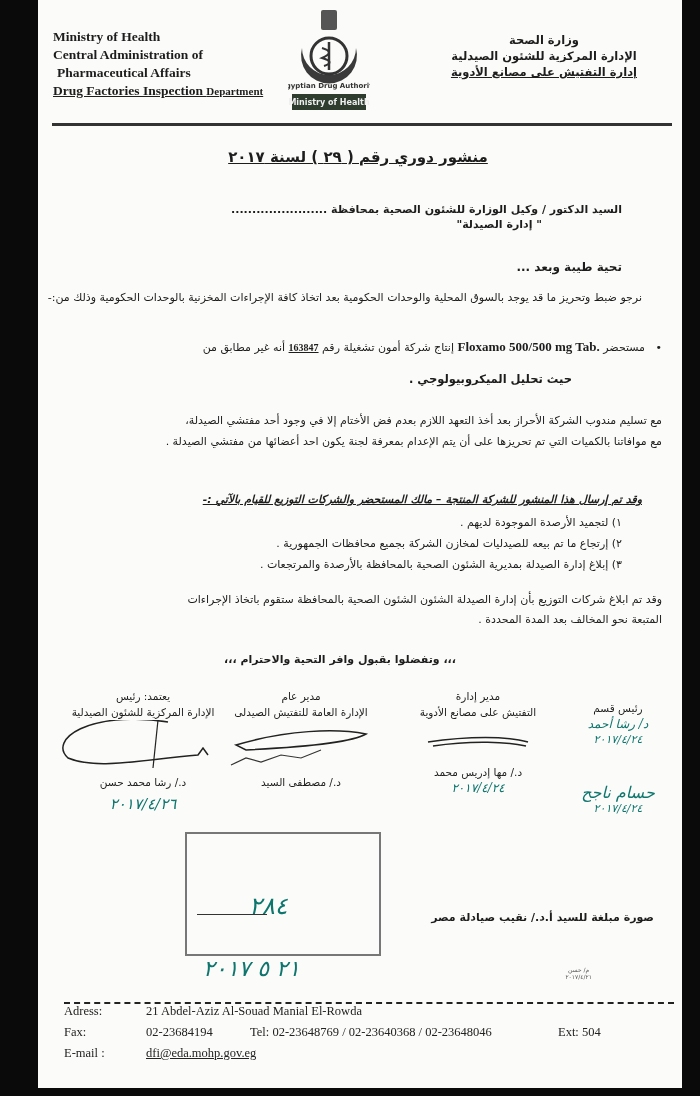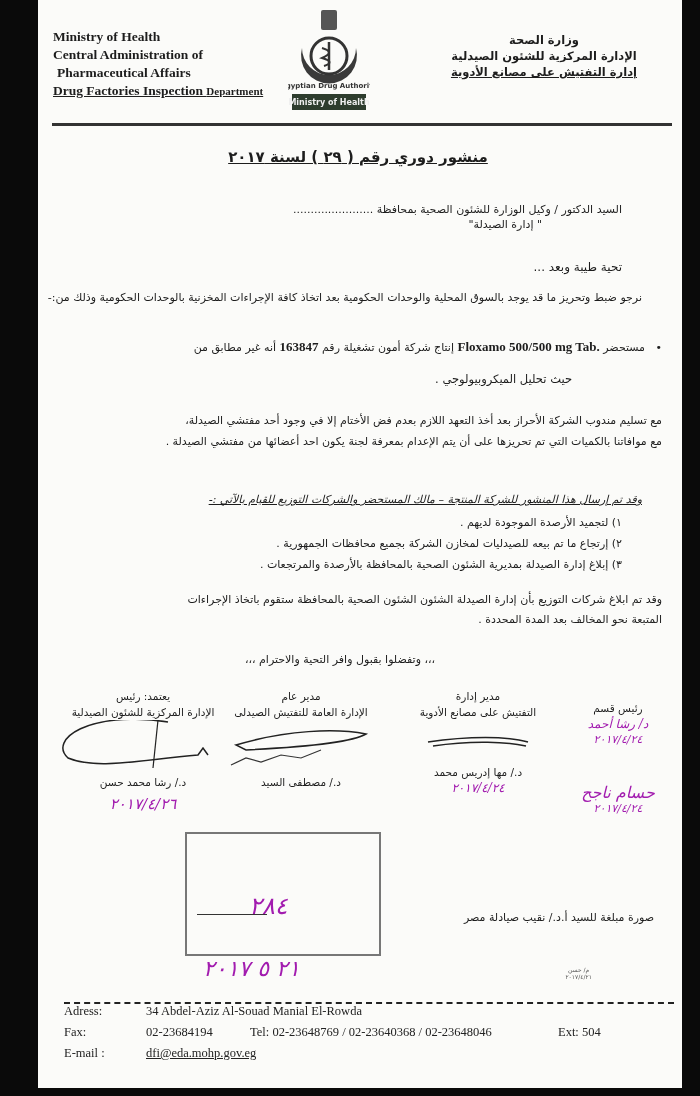--- a/index.html
+++ b/index.html
@@ -12,23 +12,23 @@
   .ar { font-family:"DejaVu Sans", sans-serif; color:#1d1d1d; direction:rtl; }
   .abs { position:absolute; }
   .hdr-en { left:15px; top:28px; font-size:13.5px; font-weight:bold; line-height:18px; }
   .hdr-en .u { text-decoration:underline; }
   .hdr-en .small { font-size:11px; }
   .hdr-ar { right:45px; top:32px; font-size:11.5px; font-weight:bold; line-height:16px; text-align:center; }
   .hdr-ar .u { text-decoration:underline; }
   .logo { left:250px; top:8px; width:82px; height:108px; }
   .rule { left:14px; top:123px; width:620px; height:3px; background:#333; }
   .title { left:170px; top:148px; width:300px; text-align:center; font-size:15px; font-weight:bold; text-decoration:underline; letter-spacing:1px; }
-  .para { font-size:11px; line-height:19px; font-weight:normal; }
+  .para { font-size:11px; line-height:19px; font-weight:bold; }
   .sig-block { text-align:center; font-size:10.5px; font-weight:normal; line-height:16px; }
-  .hand { font-family:"DejaVu Serif", serif; color:#a21caf; font-style:italic; }
+  .hand { font-family:"DejaVu Serif", serif; color:#0f766e; font-style:italic; }
   .footer-line { left:26px; top:1002px; width:610px; border-top:2px dashed #222; }
   .footer { font-family:"Liberation Serif", serif; font-size:12.5px; color:#222; }
   .stamp { left:147px; top:832px; width:192px; height:120px; border:2px solid #777; }
 </style>
 </head>
 <body>
 
 <div class="left-bar"></div>
 <div class="right-bar"></div>
 <div class="bottom-bar"></div>
@@ -72,21 +72,21 @@
 
   <div class="abs ar para" style="right:60px; top:258px; font-size:12px;">تحية طيبة وبعد ...</div>
 
   <div class="abs ar para" style="right:40px; top:288px; width:600px; text-align:justify; font-weight:normal; line-height:20px;">نرجو ضبط وتحريز ما قد يوجد بالسوق المحلية والوحدات الحكومية بعد اتخاذ كافة الإجراءات المخزنية بالوحدات الحكومية وذلك من:-</div>
 
   <div class="abs ar para" style="right:20px; top:337px; width:615px; text-align:right; font-weight:normal;">
     <span>•&nbsp;&nbsp;</span>
     <span>مستحضر</span>
     <span class="en" style="font-weight:bold; font-size:13px; direction:ltr; unicode-bidi:embed;">Floxamo 500/500 mg Tab.</span>
     <span>إنتاج شركة أمون تشغيلة رقم</span>
-    <span class="en" style="font-weight:bold; font-size:13px;">163847</span>
+    <span class="en" style="font-weight:bold; font-size:10px;text-decoration:underline;">163847</span>
     <span>أنه غير مطابق من</span>
   </div>
   <div class="abs ar para" style="right:110px; top:370px; font-size:11.5px;">حيث تحليل الميكروبيولوجي .</div>
 
   <div class="abs ar para" style="right:20px; top:410px; width:615px; font-weight:normal; line-height:21px;">
     <div>مع تسليم مندوب الشركة الأحراز بعد أخذ التعهد اللازم بعدم فض الأختام إلا في وجود أحد مفتشي الصيدلة،</div>
     <div>مع موافاتنا بالكميات التي تم تحريزها على أن يتم الإعدام بمعرفة لجنة يكون احد أعضائها من مفتشي الصيدلة .</div>
   </div>
 
   <div class="abs ar para" style="right:40px; top:490px; width:600px; font-style:italic; text-decoration:underline;">وقد تم إرسال هذا المنشور للشركة المنتجة – مالك المستحضر والشركات التوزيع للقيام بالآتي :-</div>
@@ -152,21 +152,21 @@
   <div class="abs ar para" style="right:28px; top:908px;">صورة مبلغة للسيد أ.د./ نقيب صيادلة مصر</div>
 
   <div class="abs ar" style="right:90px; top:966px; font-size:6px; text-align:center; color:#555;">
     <div>م/ حسن</div>
     <div>٢٠١٧/٤/٢١</div>
   </div>
 
   <div class="abs footer-line"></div>
 
   <div class="abs footer" style="left:26px; top:1004px;">Adress:</div>
-  <div class="abs footer" style="left:108px; top:1004px;">34 Abdel-Aziz Al-Souad Manial El-Rowda</div>
+  <div class="abs footer" style="left:108px; top:1004px;">21 Abdel-Aziz Al-Souad Manial El-Rowda</div>
   <div class="abs footer" style="left:26px; top:1025px;">Fax:</div>
   <div class="abs footer" style="left:108px; top:1025px;">02-23684194</div>
   <div class="abs footer" style="left:212px; top:1025px;">Tel:  02-23648769 / 02-23640368 / 02-23648046</div>
   <div class="abs footer" style="left:520px; top:1025px;">Ext: 504</div>
   <div class="abs footer" style="left:26px; top:1046px;">E-mail :</div>
   <div class="abs footer" style="left:108px; top:1046px; text-decoration:underline;text-align:right;">dfi@eda.mohp.gov.eg</div>
 
 </div>
 
 </body></html>

